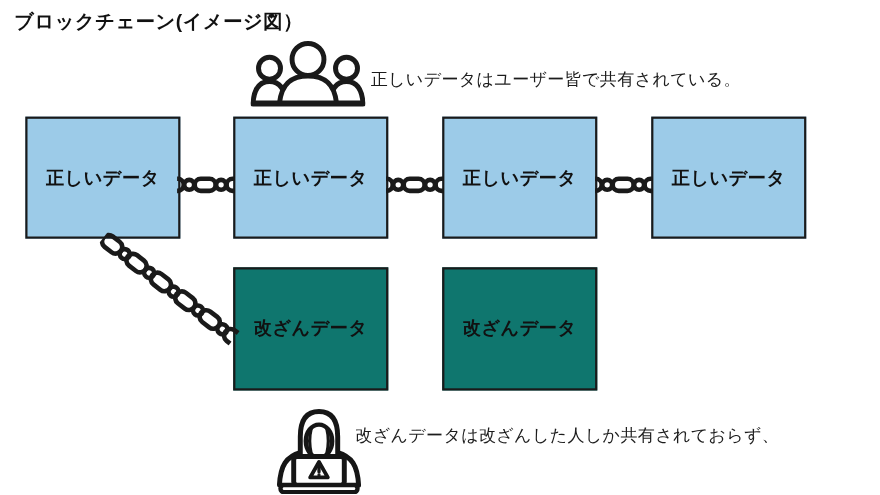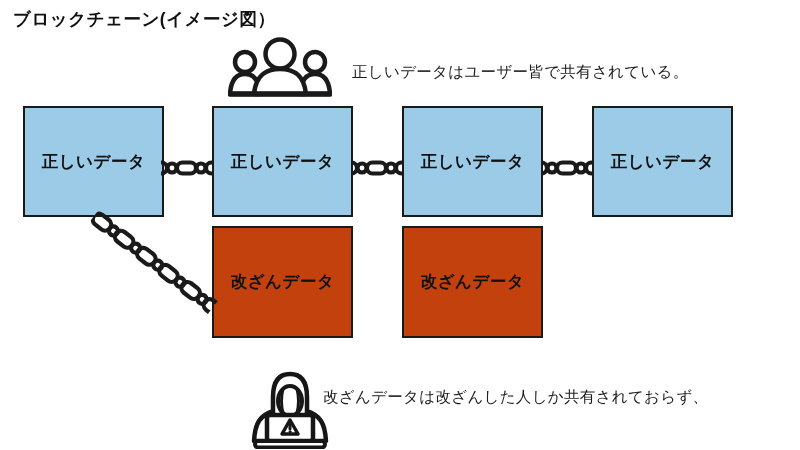--- a/index.html
+++ b/index.html
@@ -11,31 +11,31 @@
     font-family:"Liberation Sans","DejaVu Sans",sans-serif;
     color:#1a1a1a;
   }
   .title{
     position:absolute;left:13px;top:7px;margin:0;
     font-size:17.5px;font-weight:bold;color:#111111;letter-spacing:.5px;
   }
   .caption{
     position:absolute;font-size:15.5px;color:#1c1c1c;letter-spacing:.3px;
   }
-  .top-caption{left:352px;top:62px;}
+  .top-caption{left:337px;top:62px;}
   .bottom-caption{left:323px;top:384px;line-height:25px;font-family:Liberation Serif, serif;}
   .block{
     position:absolute;box-sizing:border-box;
     border:2.5px solid #1a1a1a;
     display:flex;align-items:center;justify-content:center;
     font-weight:bold;font-size:16.5px;color:#111111;
     text-align:center;letter-spacing:.5px;
   }
   .blue{top:106px;width:141px;height:111px;background:#9CCBE8;z-index:2;}
-  .red{top:226px;width:141px;height:112px;background:#c2410c;z-index:2;}
+  .red{top:243px;width:141px;height:112px;background:#0f766e;z-index:2;}
   .b1{left:23px;} .b2{left:212px;} .b3{left:402px;} .b4{left:592px;}
   .r1{left:212px;} .r2{left:402px;}
   .chain{position:absolute;top:159px;z-index:3;}
   .c1{left:161px;} .c2{left:351px;} .c3{left:541px;}
   .diag-chain{
     position:absolute;left:94px;top:206px;width:150px;height:20px;
     transform:rotate(37.6deg);transform-origin:0 50%;z-index:3;
   }
   .users-icon{position:absolute;left:228px;top:37px;z-index:1;}
   .hacker-icon{position:absolute;left:246px;top:369px;z-index:1;}

